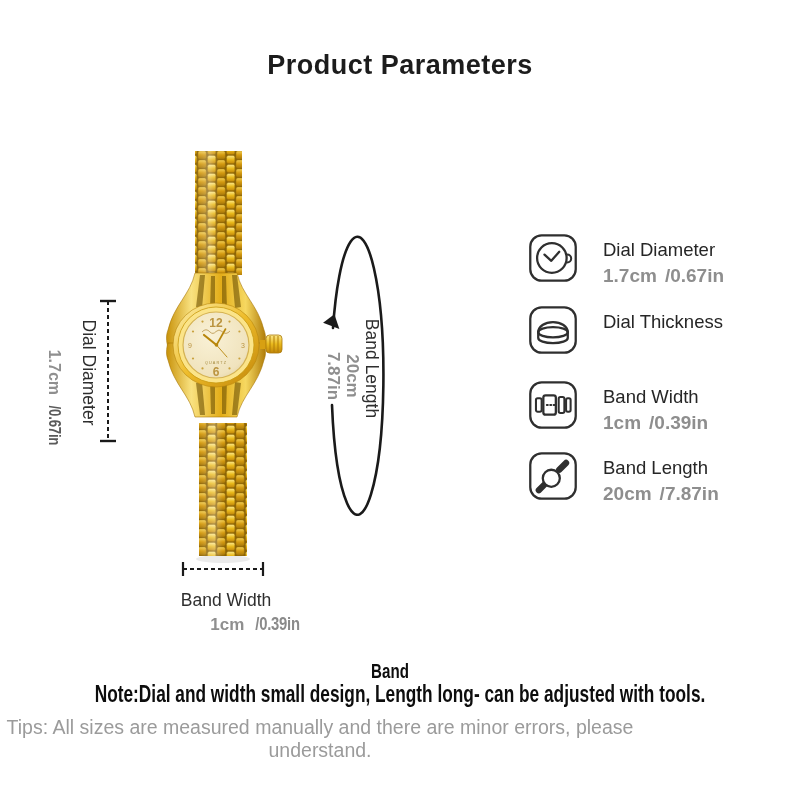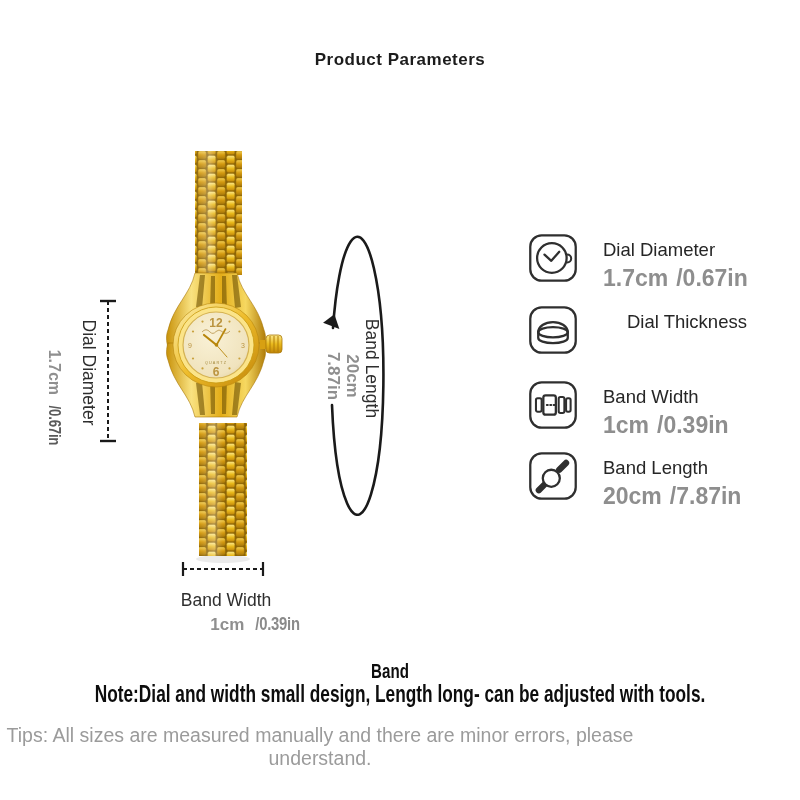--- a/index.html
+++ b/index.html
@@ -1,20 +1,20 @@
 <!DOCTYPE html>
 <html><head>
 <meta charset="utf-8">
 <style>
   html,body{margin:0;padding:0;background:#fff;}
   .canvas{position:relative;width:800px;height:800px;background:#ffffff;overflow:hidden;
           font-family:"Liberation Sans",sans-serif;color:#222;}
   .abs{position:absolute;}
 
-  .title{top:50px;left:0;width:800px;text-align:center;font-size:17px;font-weight:600;
+  .title{top:50px;left:0;width:800px;text-align:center;font-size:27px;font-weight:600;
          color:#1c1c1c;letter-spacing:0.5px;}
 
   
   .rot{transform:rotate(90deg);transform-origin:center;text-align:center;white-space:nowrap;}
   .ann-label{font-size:17.5px;color:#2e2e2e;}
   .ann-val-gray{color:#8f8f8f;font-weight:600;font-size:16px;}
   .cond{display:inline-block;transform:scaleX(0.78);transform-origin:center;
         font-weight:bold;letter-spacing:-0.3px;}
   .ann-val-dark{color:#5a5a5a;font-size:17px;}
 
@@ -27,28 +27,28 @@
   .bw-label{top:590px;left:146px;width:160px;text-align:center;font-size:17.5px;color:#2e2e2e;}
   .bw-value{top:613px;left:178px;width:160px;text-align:center;}
   .bw-value .ann-val-gray{font-size:17px;}
   .bw-value .ann-val-dark{font-size:19px;color:#8a8a8a;}
 
   
   .spec-row{position:absolute;left:528px;display:flex;}
   .spec-icon{width:50px;height:50px;flex:0 0 50px;}
   .spec-text{margin-left:25px;padding-top:6px;}
   .spec-label{font-size:18.5px;color:#262626;font-weight:500;}
-  .spec-value{margin-top:4px;font-size:23px;font-weight:700;color:#8e8e8e;}
+  .spec-value{margin-top:4px;font-size:19px;font-weight:700;color:#8e8e8e;}
   .spec-value .cm{margin-right:8px;}
 
   .note-band{top:659px;left:390px;white-space:nowrap;font-size:21px;color:#0d0d0d;
              transform:translateX(-50%) scaleX(0.72);transform-origin:center;font-weight:bold;}
   .note-line{top:680px;left:400px;white-space:nowrap;font-size:24px;color:#0d0d0d;
              transform:translateX(-50%) scaleX(0.72);transform-origin:center;font-weight:bold;}
-  .tips-line{top:716px;left:0;width:640px;text-align:center;font-size:19.5px;color:#9b9b9b;margin-top:8px;}
+  .tips-line{top:716px;left:0;width:640px;text-align:center;font-size:19.5px;color:#9b9b9b;}
 </style>
 </head>
 <body>
 
 <div class="canvas">
 
   <div class="abs title">Product Parameters</div>
 
   <svg class="abs" style="left:150px;top:145px;" width="150" height="445" viewBox="0 0 150 445">
     <defs>
@@ -207,21 +207,21 @@
       <path d="M14.5,19 L20.5,24.5 L27.5,16.5"></path>
     </svg>
     <div class="spec-text">
       <div class="spec-label">Dial Diameter</div>
       <div class="spec-value">
         <span class="cm">1.7cm</span><span>/0.67in</span>
       </div>
     </div>
   </div>
 
-  <div class="spec-row" style="top:305px;gap:24px;">
+  <div class="spec-row" style="top:305px;">
     <svg class="spec-icon" viewBox="0 0 44 44" fill="none" stroke="#2f2f2f" stroke-width="2" stroke-linecap="round" stroke-linejoin="round">
       <rect x="2" y="2" width="40" height="40" rx="10"></rect>
       <path d="M9,24 a13,9 0 0 1 26,0"></path>
       <ellipse cx="22" cy="24" rx="13" ry="4.5"></ellipse>
       <path d="M9,24 v5 a13,4.5 0 0 0 26,0 v-5"></path>
     </svg>
     <div class="spec-text">
       <div class="spec-label">Dial Thickness</div>
     </div>
   </div>

